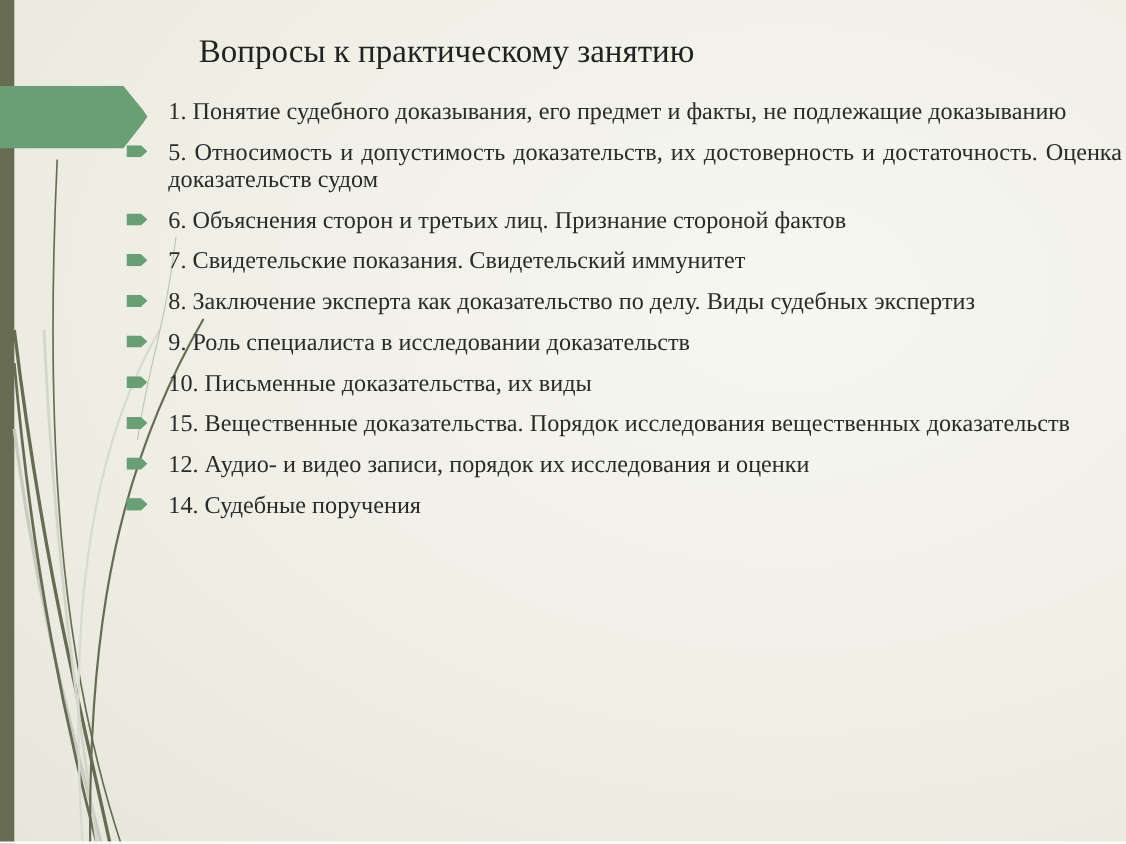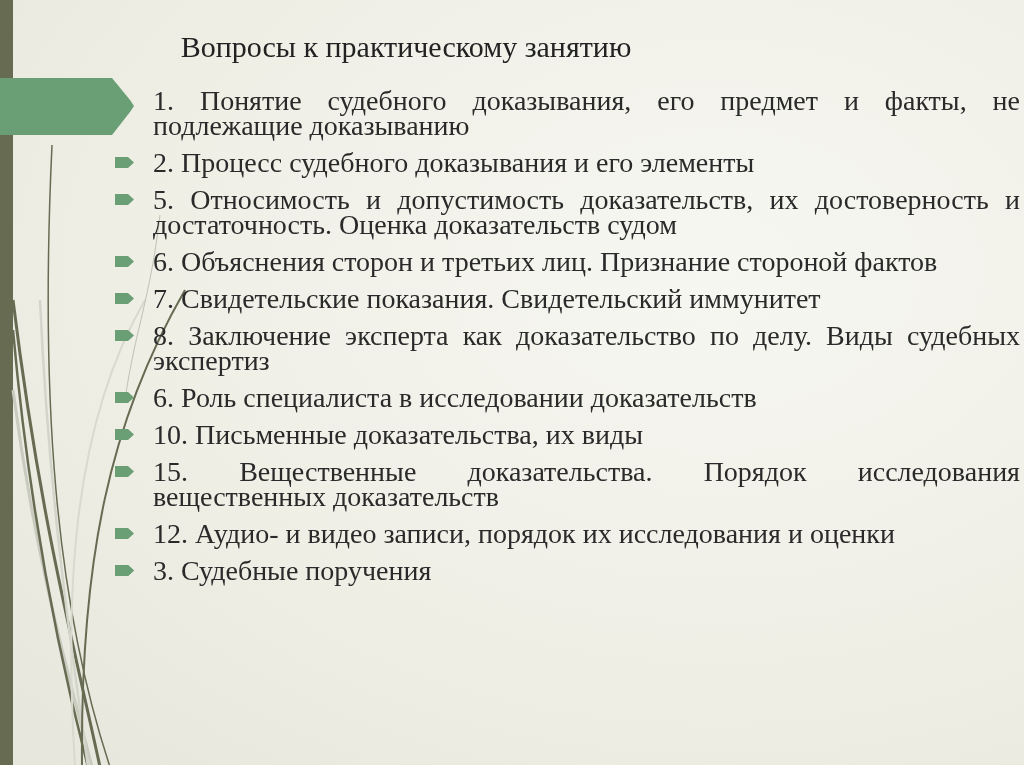--- a/index.html
+++ b/index.html
@@ -18,21 +18,21 @@
       position: absolute; left: 0; bottom: 0; width: 1024px; height: 2px; background: #fff;
     }
     .curves { position: absolute; left: 0; top: 0; width: 260px; height: 767px; pointer-events: none; }
     .title-arrow { position: absolute; left: 0; top: 78px; width: 135px; height: 57px; }
     .title {
       position: absolute; left: 0; top: 30px; width: 812px; text-align: center;
       font-size: 30px; color: #222;
     }
     .list { position: absolute; left: 115px; top: 88px; width: 905px; margin: 0; padding: 0; list-style: none; }
     .item {
-      position: relative; padding-left: 38px; font-size: 28px; line-height: 25px;
+      position: relative; padding-left: 38px; font-size: 22px; line-height: 25px;
       text-align: justify; margin-bottom: 12px;
     }
     .item .bullet { position: absolute; left: 0; top: 7px; width: 19px; height: 11px; }
   </style>
 </head>
 <body>
 
 <div class="left-bar"></div>
 
 <svg class="curves" viewBox="0 0 260 767">
@@ -54,26 +54,20 @@
 
 <ul class="list">
   <li class="item first">
     
     <span>1. Понятие судебного доказывания, его предмет и факты, не подлежащие доказыванию</span>
   </li>
   <li class="item">
     <svg class="bullet" viewBox="0 0 19 11">
         <polygon points="0,0 13,0 19,5.5 13,11 0,11" fill="#6a9e74"></polygon>
       </svg>
-    <span>2. Процесс судебного доказывания и его элементы</span>
-  </li>
-  <li class="item">
-    <svg class="bullet" viewBox="0 0 19 11">
-        <polygon points="0,0 13,0 19,5.5 13,11 0,11" fill="#6a9e74"></polygon>
-      </svg>
     <span>5. Относимость и допустимость доказательств, их достоверность и достаточность. Оценка доказательств судом</span>
   </li>
   <li class="item">
     <svg class="bullet" viewBox="0 0 19 11">
         <polygon points="0,0 13,0 19,5.5 13,11 0,11" fill="#6a9e74"></polygon>
       </svg>
     <span>6. Объяснения сторон и третьих лиц. Признание стороной фактов</span>
   </li>
   <li class="item">
     <svg class="bullet" viewBox="0 0 19 11">
@@ -84,21 +78,21 @@
   <li class="item">
     <svg class="bullet" viewBox="0 0 19 11">
         <polygon points="0,0 13,0 19,5.5 13,11 0,11" fill="#6a9e74"></polygon>
       </svg>
     <span>8. Заключение эксперта как доказательство по делу. Виды судебных экспертиз</span>
   </li>
   <li class="item">
     <svg class="bullet" viewBox="0 0 19 11">
         <polygon points="0,0 13,0 19,5.5 13,11 0,11" fill="#6a9e74"></polygon>
       </svg>
-    <span>6. Роль специалиста в исследовании доказательств</span>
+    <span>9. Роль специалиста в исследовании доказательств</span>
   </li>
   <li class="item">
     <svg class="bullet" viewBox="0 0 19 11">
         <polygon points="0,0 13,0 19,5.5 13,11 0,11" fill="#6a9e74"></polygon>
       </svg>
     <span>10. Письменные доказательства, их виды</span>
   </li>
   <li class="item">
     <svg class="bullet" viewBox="0 0 19 11">
         <polygon points="0,0 13,0 19,5.5 13,11 0,11" fill="#6a9e74"></polygon>
@@ -113,17 +107,17 @@
   </li>
   <li class="item">
     <svg class="bullet" viewBox="0 0 19 11">
         <polygon points="0,0 13,0 19,5.5 13,11 0,11" fill="#6a9e74"></polygon>
       </svg>
   </li>
   <li class="item">
     <svg class="bullet" viewBox="0 0 19 11">
         <polygon points="0,0 13,0 19,5.5 13,11 0,11" fill="#6a9e74"></polygon>
       </svg>
-    <span>3. Судебные поручения</span>
+    <span>14. Судебные поручения</span>
   </li>
 </ul>
 
 <div class="bottom-line"></div>
 
 </body></html>

